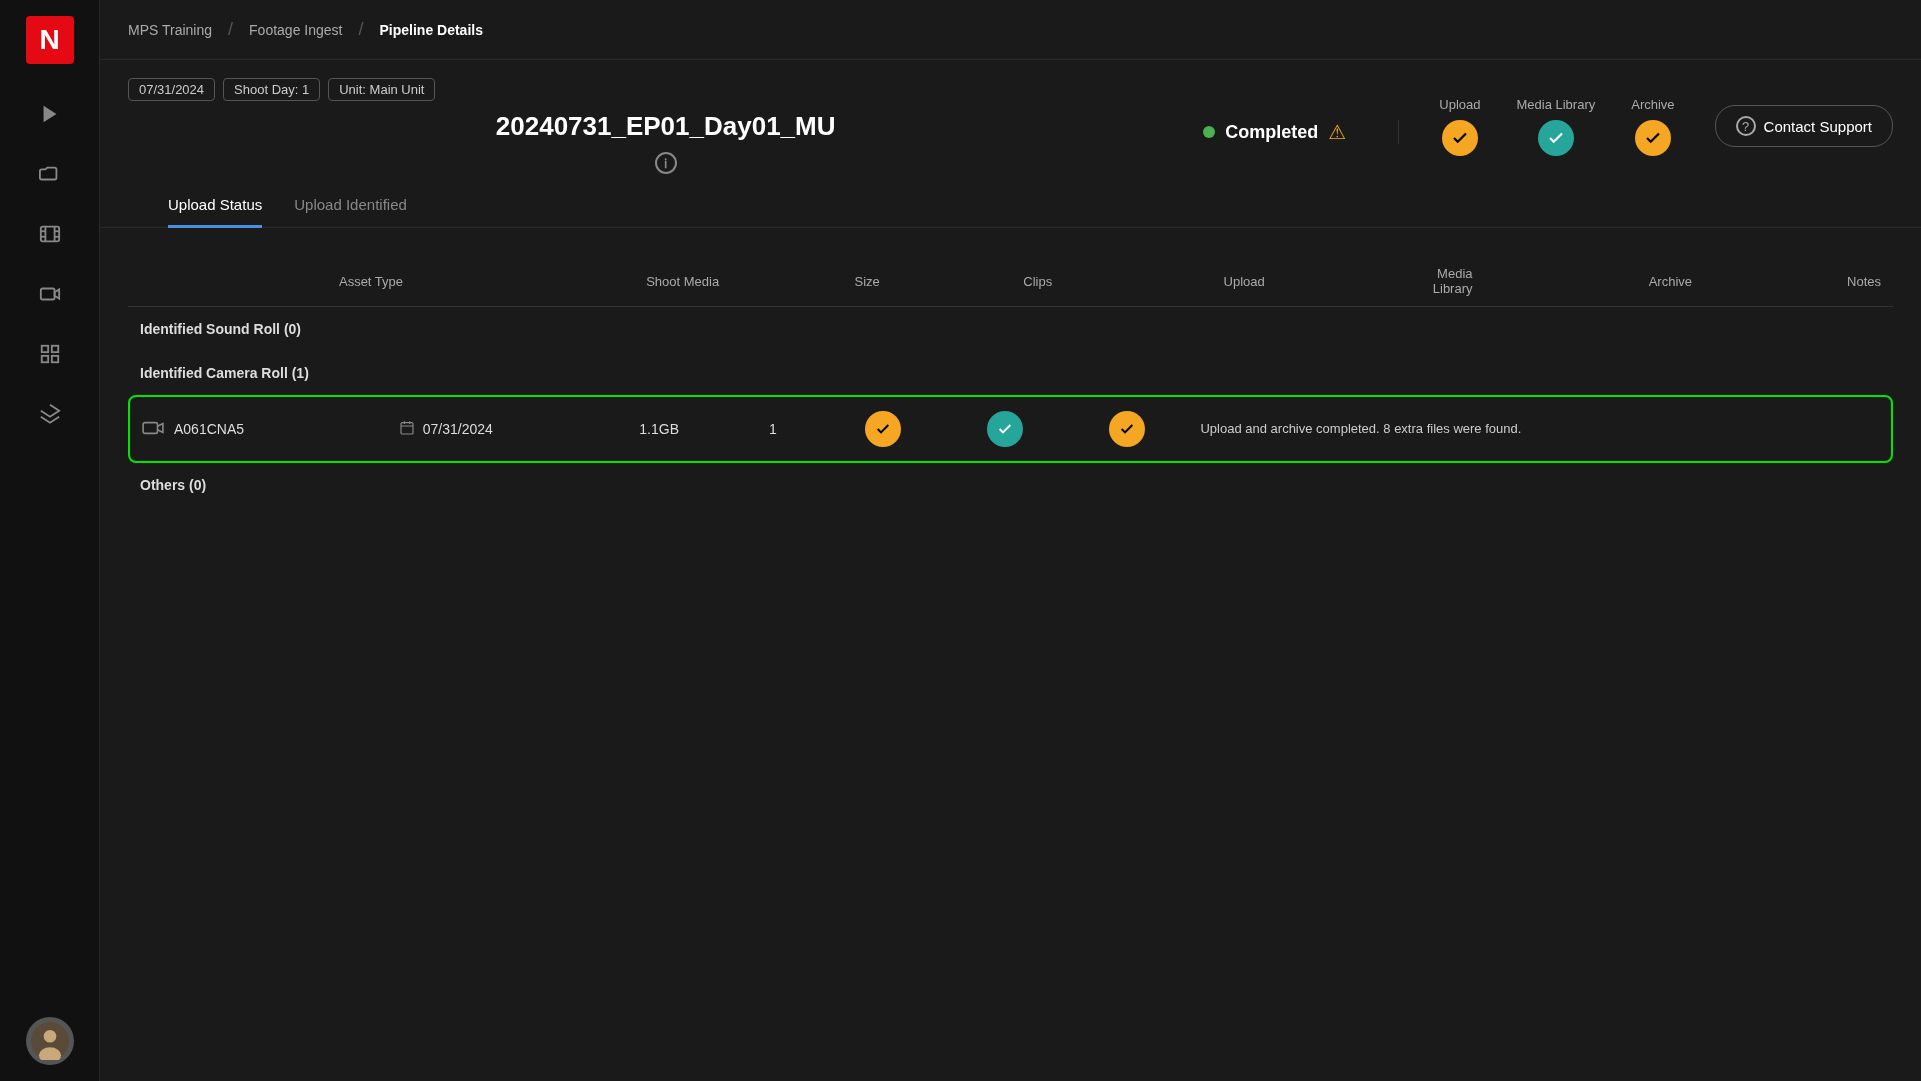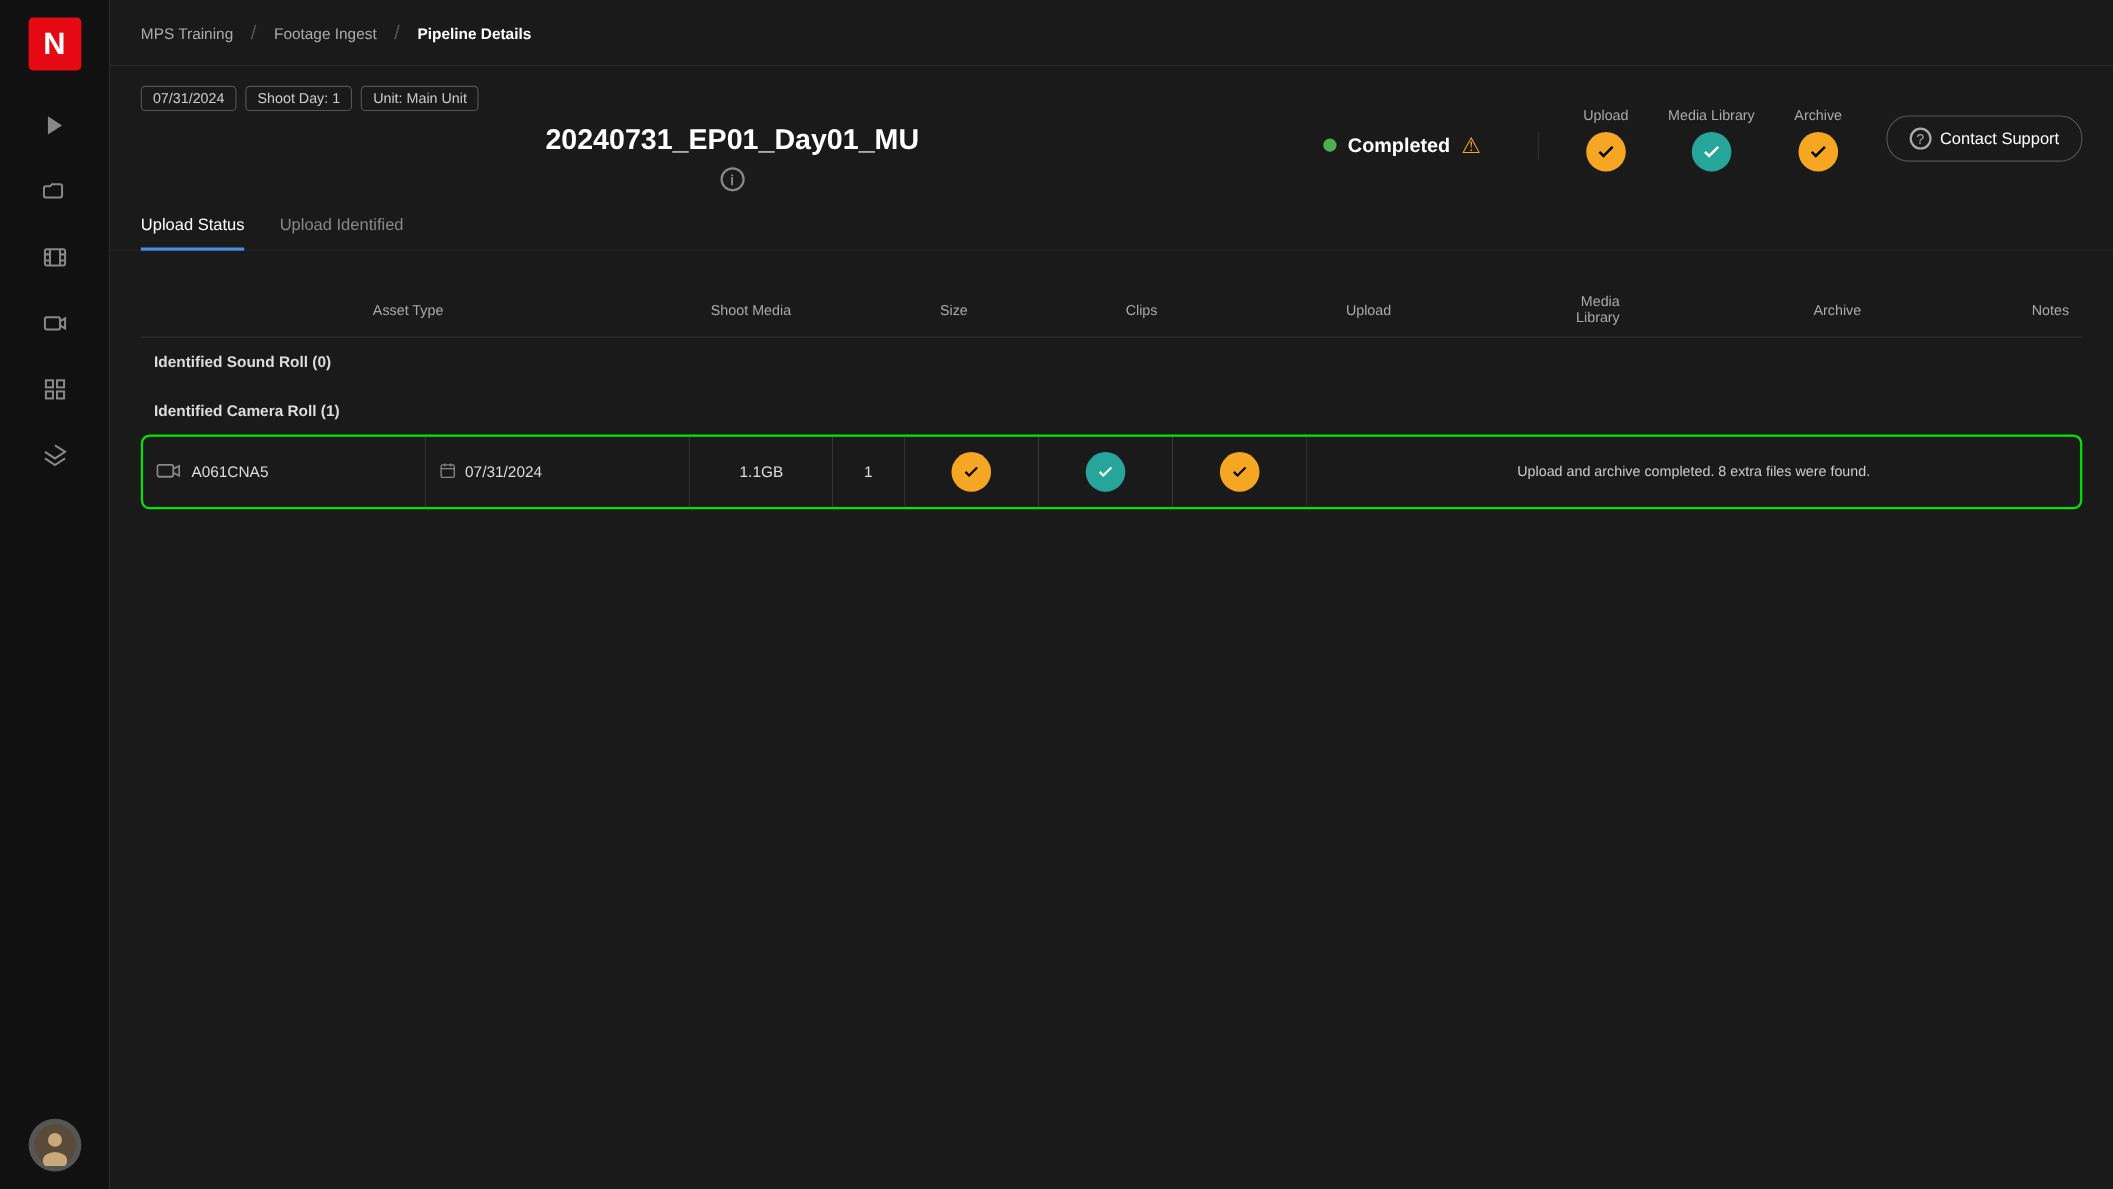--- a/index.html
+++ b/index.html
@@ -230,20 +230,21 @@
       margin-right: 32px;
       font-size: 15px;
       color: #888;
       cursor: pointer;
       border-bottom: 3px solid transparent;
       margin-bottom: -1px;
     }
     .tab.active {
       color: #fff;
       border-bottom-color: #4a90e2;
+      margin-left: 40px;
     }
 
     
     .content-area {
       flex: 1;
       padding: 28px 28px;
       overflow-y: auto;
       background: #1a1a1a;
     }
 
@@ -452,21 +453,21 @@
           <td colspan="8">Identified Sound Roll (0)</td>
         </tr>
 
         <tr class="section-header">
           <td colspan="8">Identified Camera Roll (1)</td>
         </tr>
       </tbody>
     </table>
 
     <div class="highlighted-wrapper" style="margin: 0 0 0 0;">
-      <table class="data-table" style="background:#a3a3a3;text-align:center;">
+      <table class="data-table" style="background:#14b8a6;">
         <tbody>
           <tr class="highlighted-row">
             <td>
               <div class="asset-cell">
                 <span>
                   <svg width="22" height="18" viewBox="0 0 24 20" fill="none" stroke="#888" stroke-width="1.8">
                       <rect x="1" y="4" width="16" height="12" rx="2"></rect>
                       <polyline points="17,8 23,5 23,15 17,12"></polyline>
                     </svg>
                 </span>
@@ -510,15 +511,22 @@
               </div>
             </td>
             <td>
               <span class="notes-text">Upload and archive completed. 8 extra files were found.</span>
             </td>
           </tr>
         </tbody>
       </table>
     </div>
 
+    <table class="data-table" style="margin-top:0;">
+      <tbody>
+        <tr class="section-header">
+          <td colspan="8">Others (0)</td>
+        </tr>
+      </tbody>
+    </table>
   </div>
 
 </div>
 
 </body></html>

